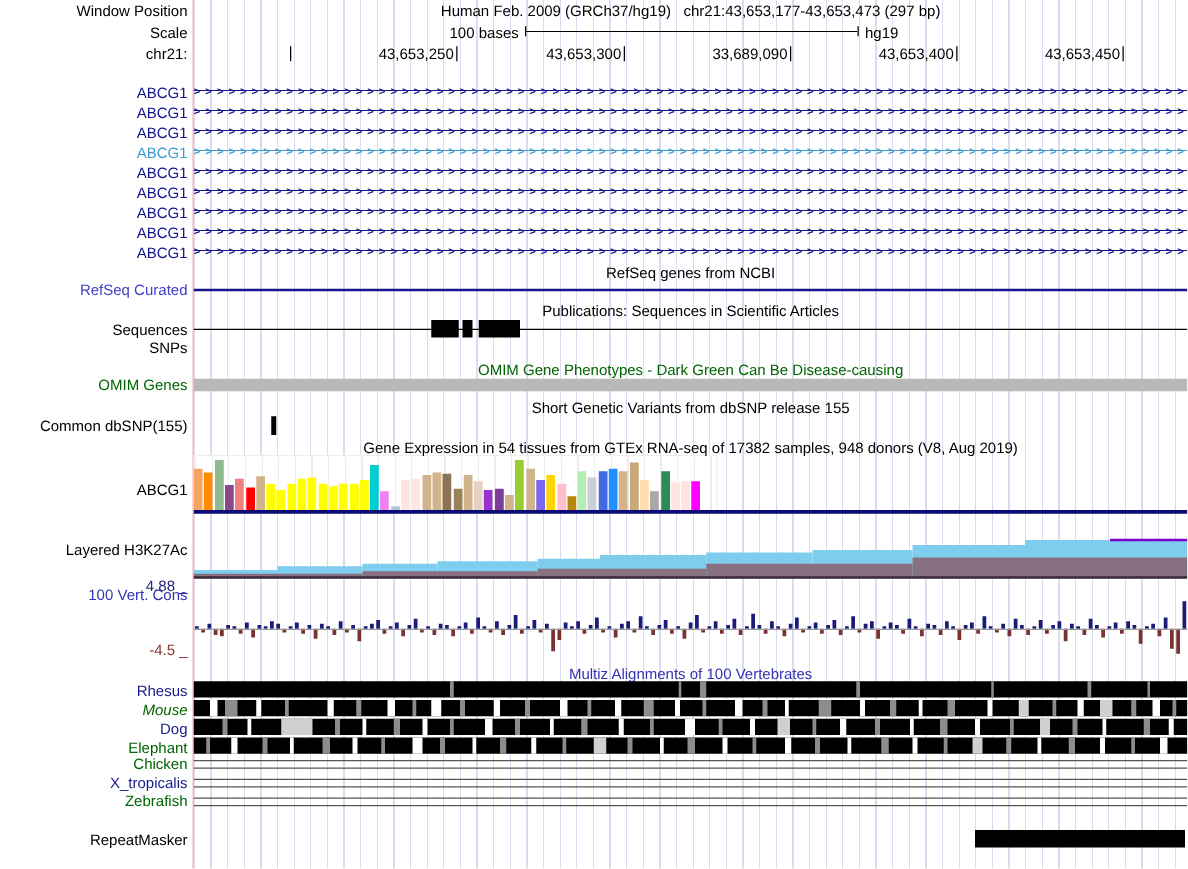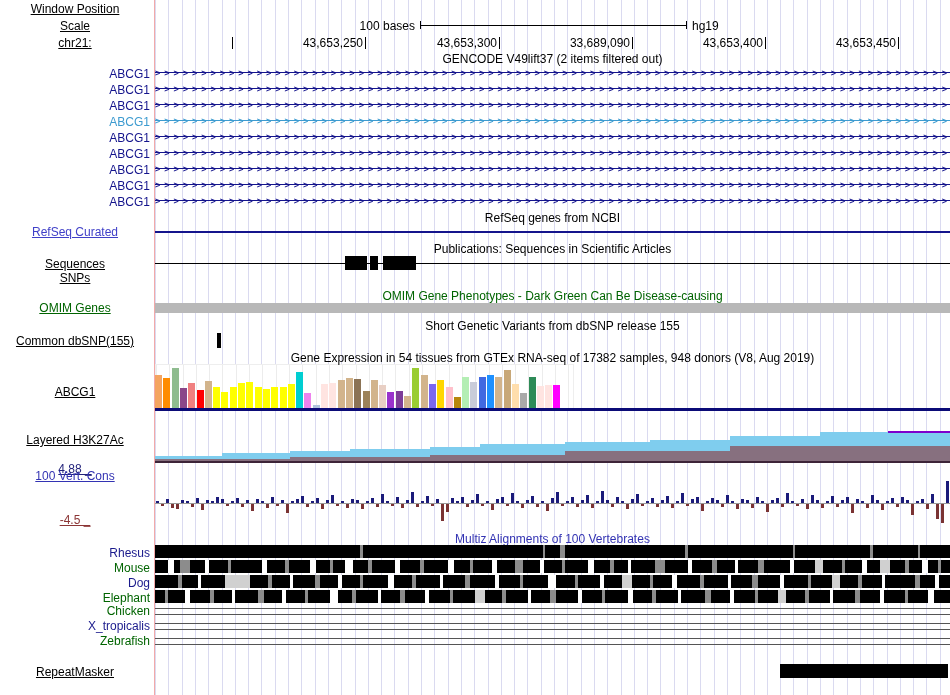--- a/index.html
+++ b/index.html
@@ -2,40 +2,43 @@
 <html><head>
 <meta charset="utf-8">
 <style>
   html,body{margin:0;padding:0;background:#fff;}
   #canvas{
     position:relative;width:950px;height:695px;overflow:hidden;
     font-family:"Liberation Sans","DejaVu Sans",sans-serif;
     font-size:12px;color:#000;background:#fff;
   }
   .abs{position:absolute;}
-  .lbl{position:absolute;left:0;width:150px;text-align:center;padding-right:2px;white-space:nowrap;text-decoration:underline;}
+  .lbl{position:absolute;left:0;width:150px;text-align:right;padding-right:2px;white-space:nowrap;}
   .ttl{position:absolute;left:155px;width:795px;text-align:center;white-space:nowrap;}
   #gridlines{
     position:absolute;left:155px;top:0;width:795px;height:695px;
     background:repeating-linear-gradient(to right,#dadaf0 0px,#dadaf0 1px,transparent 1px,transparent 13.3px);
     z-index:0;
   }
   #left-border{position:absolute;left:154px;top:0;width:1px;height:695px;background:#f2a9a9;z-index:1;}
   .generow{position:absolute;left:155px;width:795px;height:10px;overflow:hidden;
     font-size:9px;line-height:10px;letter-spacing:4px;font-weight:bold;white-space:nowrap;}
   .z2{z-index:2;} .z3{z-index:3;}
 </style>
 </head>
 <body>
 
 <div id="canvas">
   <div id="gridlines"></div>
   <div id="left-border"></div>
 
   <div class="lbl" style="top:2px">Window Position</div>
+  <div class="ttl z2" style="top:2px">
+    <span>Human Feb. 2009 (GRCh37/hg19)</span>&nbsp;&nbsp;&nbsp;<span>chr21:43,653,177-43,653,473 (297 bp)</span>
+  </div>
 
   <div class="lbl" style="top:19px">Scale</div>
   <div class="abs z2" style="top:19px;left:340px;width:75px;text-align:right">100 bases</div>
   <div class="abs z2" style="top:21px;left:420px;width:265px;height:8px;border-left:1px solid #000;border-right:1px solid #000;background:linear-gradient(to bottom,transparent 4px,#000 4px,#000 5px,transparent 5px)"></div>
   <div class="abs z2" style="top:19px;left:692px">hg19</div>
 
   <div class="lbl" style="top:36px">chr21:</div>
   <div id="ruler" class="abs z2" style="top:36px;left:12px;width:950px;height:14px">
       <div class="abs" style="left: 220px; top: 1px; width: 1px; height: 12px; background: rgb(0, 0, 0);"></div>
       <div class="abs" style="left: 353px; top: 1px; width: 1px; height: 12px; background: rgb(0, 0, 0);"></div>
@@ -43,21 +46,20 @@
       <div class="abs" style="left: 487px; top: 1px; width: 1px; height: 12px; background: rgb(0, 0, 0);"></div>
       <div class="abs" style="left: 397px; top: 0px; width: 88px; text-align: right;">43,653,300</div>
       <div class="abs" style="left: 620px; top: 1px; width: 1px; height: 12px; background: rgb(0, 0, 0);"></div>
       <div class="abs" style="left: 530px; top: 0px; width: 88px; text-align: right;">33,689,090</div>
       <div class="abs" style="left: 753px; top: 1px; width: 1px; height: 12px; background: rgb(0, 0, 0);"></div>
       <div class="abs" style="left: 663px; top: 0px; width: 88px; text-align: right;">43,653,400</div>
       <div class="abs" style="left: 886px; top: 1px; width: 1px; height: 12px; background: rgb(0, 0, 0);"></div>
       <div class="abs" style="left: 796px; top: 0px; width: 88px; text-align: right;">43,653,450</div>
     </div>
 
-  <div class="ttl z2" style="top:52px">GENCODE V49lift37 (2 items filtered out)</div>
   <div id="gencode-rows">
       <div class="abs" style="left: 0px; top: 67px; width: 150px; text-align: right; color: rgb(20, 20, 140); padding-right: 2px; z-index: 3;">ABCG1</div>
       <div class="abs generow" style="left: 155px; top: 68px; width: 795px; height: 10px; overflow: hidden; z-index: 2; color: rgb(20, 20, 140); background: linear-gradient(transparent 4px, rgb(20, 20, 140) 4px, rgb(20, 20, 140) 5px, transparent 5px);">&gt;&gt;&gt;&gt;&gt;&gt;&gt;&gt;&gt;&gt;&gt;&gt;&gt;&gt;&gt;&gt;&gt;&gt;&gt;&gt;&gt;&gt;&gt;&gt;&gt;&gt;&gt;&gt;&gt;&gt;&gt;&gt;&gt;&gt;&gt;&gt;&gt;&gt;&gt;&gt;&gt;&gt;&gt;&gt;&gt;&gt;&gt;&gt;&gt;&gt;&gt;&gt;&gt;&gt;&gt;&gt;&gt;&gt;&gt;&gt;&gt;&gt;&gt;&gt;&gt;&gt;&gt;&gt;&gt;&gt;&gt;&gt;&gt;&gt;&gt;&gt;&gt;&gt;&gt;&gt;&gt;&gt;&gt;&gt;&gt;&gt;&gt;&gt;&gt;&gt;&gt;&gt;&gt;&gt;&gt;&gt;&gt;&gt;&gt;&gt;&gt;&gt;&gt;&gt;&gt;&gt;&gt;&gt;&gt;&gt;&gt;&gt;&gt;&gt;&gt;&gt;&gt;&gt;&gt;&gt;&gt;&gt;&gt;&gt;&gt;&gt;&gt;&gt;&gt;&gt;</div>
       <div class="abs" style="left: 0px; top: 83px; width: 150px; text-align: right; color: rgb(20, 20, 140); padding-right: 2px; z-index: 3;">ABCG1</div>
       <div class="abs generow" style="left: 155px; top: 84px; width: 795px; height: 10px; overflow: hidden; z-index: 2; color: rgb(20, 20, 140); background: linear-gradient(transparent 4px, rgb(20, 20, 140) 4px, rgb(20, 20, 140) 5px, transparent 5px);">&gt;&gt;&gt;&gt;&gt;&gt;&gt;&gt;&gt;&gt;&gt;&gt;&gt;&gt;&gt;&gt;&gt;&gt;&gt;&gt;&gt;&gt;&gt;&gt;&gt;&gt;&gt;&gt;&gt;&gt;&gt;&gt;&gt;&gt;&gt;&gt;&gt;&gt;&gt;&gt;&gt;&gt;&gt;&gt;&gt;&gt;&gt;&gt;&gt;&gt;&gt;&gt;&gt;&gt;&gt;&gt;&gt;&gt;&gt;&gt;&gt;&gt;&gt;&gt;&gt;&gt;&gt;&gt;&gt;&gt;&gt;&gt;&gt;&gt;&gt;&gt;&gt;&gt;&gt;&gt;&gt;&gt;&gt;&gt;&gt;&gt;&gt;&gt;&gt;&gt;&gt;&gt;&gt;&gt;&gt;&gt;&gt;&gt;&gt;&gt;&gt;&gt;&gt;&gt;&gt;&gt;&gt;&gt;&gt;&gt;&gt;&gt;&gt;&gt;&gt;&gt;&gt;&gt;&gt;&gt;&gt;&gt;&gt;&gt;&gt;&gt;&gt;&gt;&gt;&gt;</div>
       <div class="abs" style="left: 0px; top: 99px; width: 150px; text-align: right; color: rgb(20, 20, 140); padding-right: 2px; z-index: 3;">ABCG1</div>
       <div class="abs generow" style="left: 155px; top: 100px; width: 795px; height: 10px; overflow: hidden; z-index: 2; color: rgb(20, 20, 140); background: linear-gradient(transparent 4px, rgb(20, 20, 140) 4px, rgb(20, 20, 140) 5px, transparent 5px);">&gt;&gt;&gt;&gt;&gt;&gt;&gt;&gt;&gt;&gt;&gt;&gt;&gt;&gt;&gt;&gt;&gt;&gt;&gt;&gt;&gt;&gt;&gt;&gt;&gt;&gt;&gt;&gt;&gt;&gt;&gt;&gt;&gt;&gt;&gt;&gt;&gt;&gt;&gt;&gt;&gt;&gt;&gt;&gt;&gt;&gt;&gt;&gt;&gt;&gt;&gt;&gt;&gt;&gt;&gt;&gt;&gt;&gt;&gt;&gt;&gt;&gt;&gt;&gt;&gt;&gt;&gt;&gt;&gt;&gt;&gt;&gt;&gt;&gt;&gt;&gt;&gt;&gt;&gt;&gt;&gt;&gt;&gt;&gt;&gt;&gt;&gt;&gt;&gt;&gt;&gt;&gt;&gt;&gt;&gt;&gt;&gt;&gt;&gt;&gt;&gt;&gt;&gt;&gt;&gt;&gt;&gt;&gt;&gt;&gt;&gt;&gt;&gt;&gt;&gt;&gt;&gt;&gt;&gt;&gt;&gt;&gt;&gt;&gt;&gt;&gt;&gt;&gt;&gt;&gt;</div>
       <div class="abs" style="left: 0px; top: 115px; width: 150px; text-align: right; color: rgb(61, 155, 208); padding-right: 2px; z-index: 3;">ABCG1</div>
       <div class="abs generow" style="left: 155px; top: 116px; width: 795px; height: 10px; overflow: hidden; z-index: 2; color: rgb(61, 155, 208); background: linear-gradient(transparent 4px, rgb(61, 155, 208) 4px, rgb(61, 155, 208) 5px, transparent 5px);">&gt;&gt;&gt;&gt;&gt;&gt;&gt;&gt;&gt;&gt;&gt;&gt;&gt;&gt;&gt;&gt;&gt;&gt;&gt;&gt;&gt;&gt;&gt;&gt;&gt;&gt;&gt;&gt;&gt;&gt;&gt;&gt;&gt;&gt;&gt;&gt;&gt;&gt;&gt;&gt;&gt;&gt;&gt;&gt;&gt;&gt;&gt;&gt;&gt;&gt;&gt;&gt;&gt;&gt;&gt;&gt;&gt;&gt;&gt;&gt;&gt;&gt;&gt;&gt;&gt;&gt;&gt;&gt;&gt;&gt;&gt;&gt;&gt;&gt;&gt;&gt;&gt;&gt;&gt;&gt;&gt;&gt;&gt;&gt;&gt;&gt;&gt;&gt;&gt;&gt;&gt;&gt;&gt;&gt;&gt;&gt;&gt;&gt;&gt;&gt;&gt;&gt;&gt;&gt;&gt;&gt;&gt;&gt;&gt;&gt;&gt;&gt;&gt;&gt;&gt;&gt;&gt;&gt;&gt;&gt;&gt;&gt;&gt;&gt;&gt;&gt;&gt;&gt;&gt;&gt;</div>
       <div class="abs" style="left: 0px; top: 131px; width: 150px; text-align: right; color: rgb(20, 20, 140); padding-right: 2px; z-index: 3;">ABCG1</div>
@@ -341,21 +343,21 @@
   <div id="multiz-rows">
       <div class="abs" style="left: 0px; top: 546px; width: 150px; text-align: right; color: rgb(26, 26, 140); padding-right: 2px; z-index: 3;">Rhesus</div>
       <div class="abs" style="left: 155px; top: 545px; width: 795px; height: 13px; background: rgb(0, 0, 0); z-index: 2;"></div>
       <div class="abs" style="left: 360px; top: 545px; width: 3px; height: 13px; background: rgb(140, 140, 140); z-index: 2;"></div>
       <div class="abs" style="left: 543px; top: 545px; width: 2px; height: 13px; background: rgb(140, 140, 140); z-index: 2;"></div>
       <div class="abs" style="left: 560px; top: 545px; width: 5px; height: 13px; background: rgb(140, 140, 140); z-index: 2;"></div>
       <div class="abs" style="left: 685px; top: 545px; width: 3px; height: 13px; background: rgb(140, 140, 140); z-index: 2;"></div>
       <div class="abs" style="left: 793px; top: 545px; width: 2px; height: 13px; background: rgb(140, 140, 140); z-index: 2;"></div>
       <div class="abs" style="left: 870px; top: 545px; width: 3px; height: 13px; background: rgb(140, 140, 140); z-index: 2;"></div>
       <div class="abs" style="left: 918px; top: 545px; width: 2px; height: 13px; background: rgb(140, 140, 140); z-index: 2;"></div>
-      <div class="abs" style="left: 0px; top: 561px; width: 150px; text-align: right; color: rgb(0, 100, 0); padding-right: 2px; z-index: 3;">Mouse</div>
+      <div class="abs" style="left: 0px; top: 561px; width: 150px; text-align: right; color: rgb(0, 100, 0); padding-right: 2px; z-index: 3; font-style: italic;">Mouse</div>
       <div class="abs" style="left: 155px; top: 560px; width: 795px; height: 13px; background: rgb(0, 0, 0); z-index: 2;"></div>
       <div class="abs" style="left: 168px; top: 560px; width: 6px; height: 13px; background: rgb(255, 255, 255); z-index: 2;"></div>
       <div class="abs" style="left: 180px; top: 560px; width: 10px; height: 13px; background: rgb(140, 140, 140); z-index: 2;"></div>
       <div class="abs" style="left: 205px; top: 560px; width: 4px; height: 13px; background: rgb(255, 255, 255); z-index: 2;"></div>
       <div class="abs" style="left: 228px; top: 560px; width: 3px; height: 13px; background: rgb(140, 140, 140); z-index: 2;"></div>
       <div class="abs" style="left: 262px; top: 560px; width: 5px; height: 13px; background: rgb(255, 255, 255); z-index: 2;"></div>
       <div class="abs" style="left: 285px; top: 560px; width: 4px; height: 13px; background: rgb(140, 140, 140); z-index: 2;"></div>
       <div class="abs" style="left: 310px; top: 560px; width: 6px; height: 13px; background: rgb(255, 255, 255); z-index: 2;"></div>
       <div class="abs" style="left: 330px; top: 560px; width: 3px; height: 13px; background: rgb(140, 140, 140); z-index: 2;"></div>
       <div class="abs" style="left: 345px; top: 560px; width: 8px; height: 13px; background: rgb(255, 255, 255); z-index: 2;"></div>

